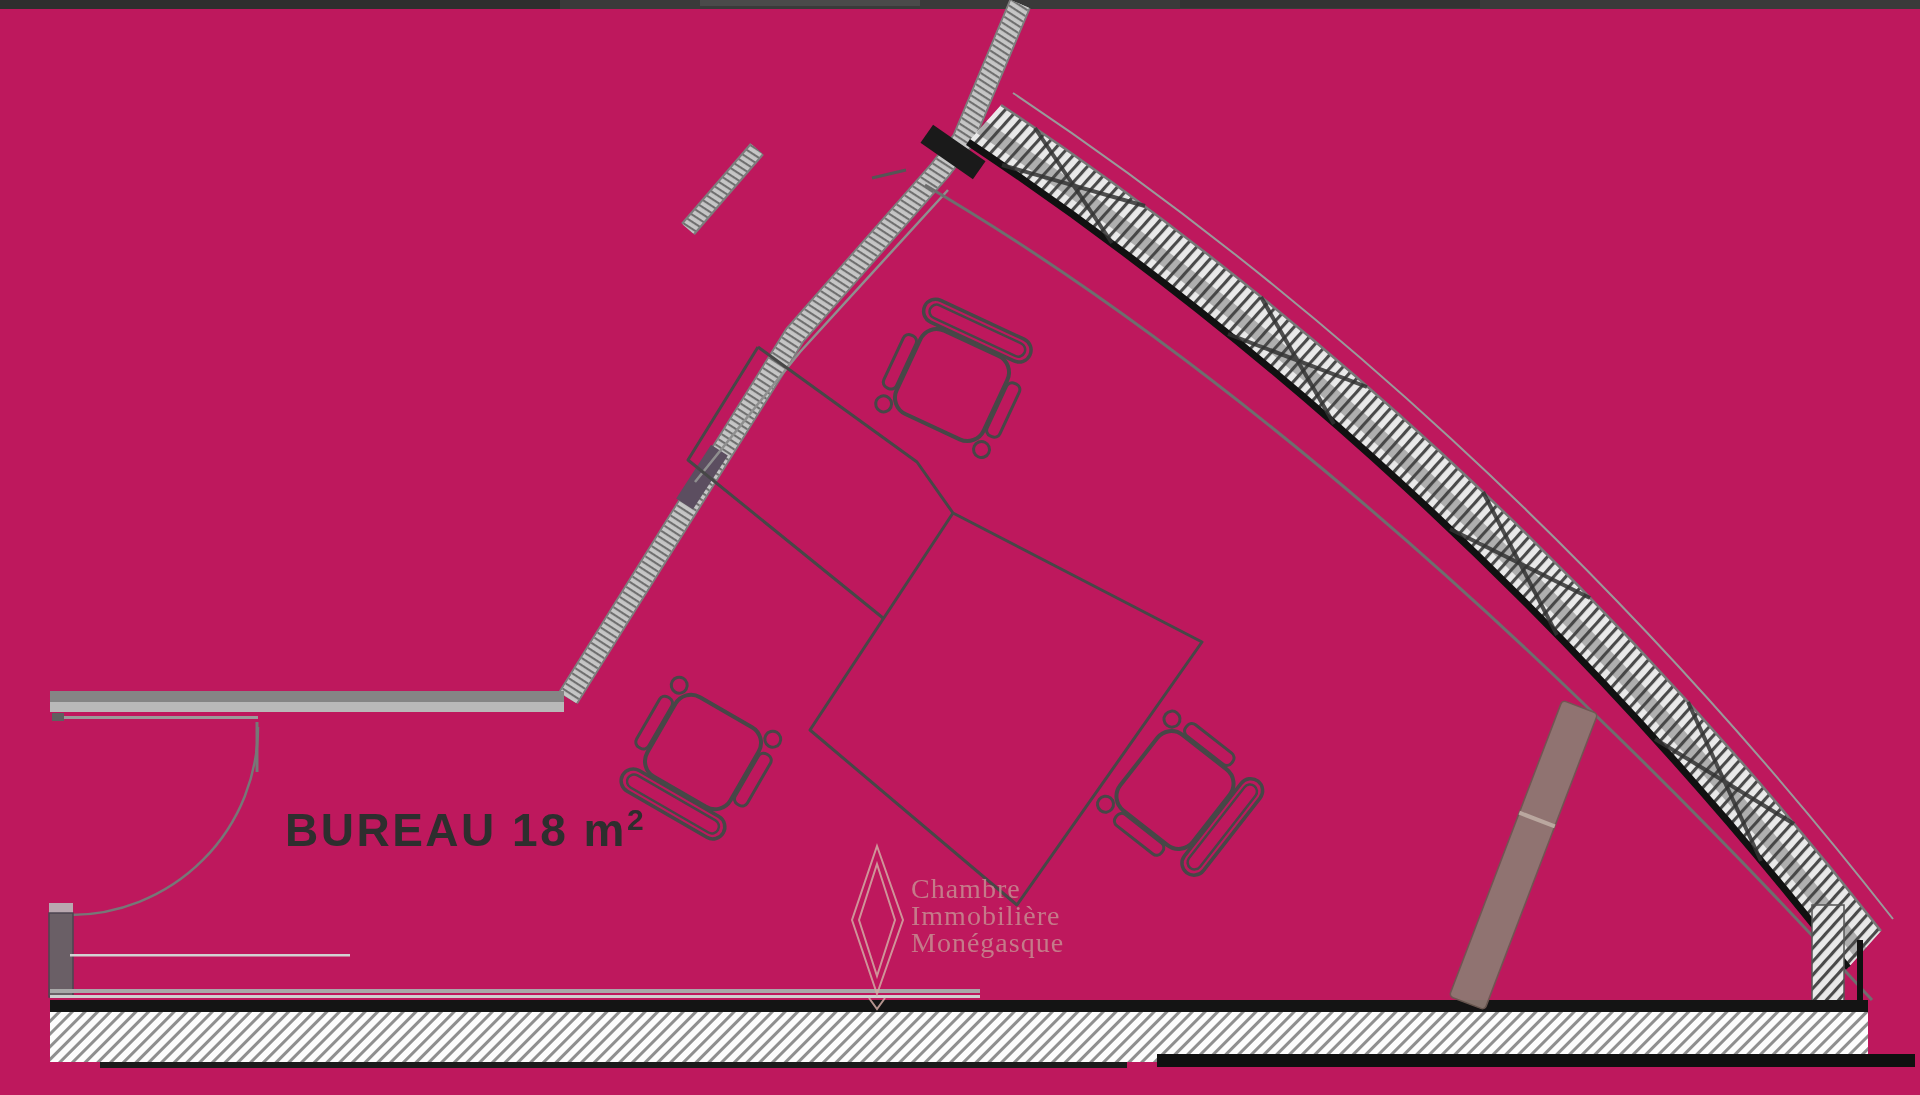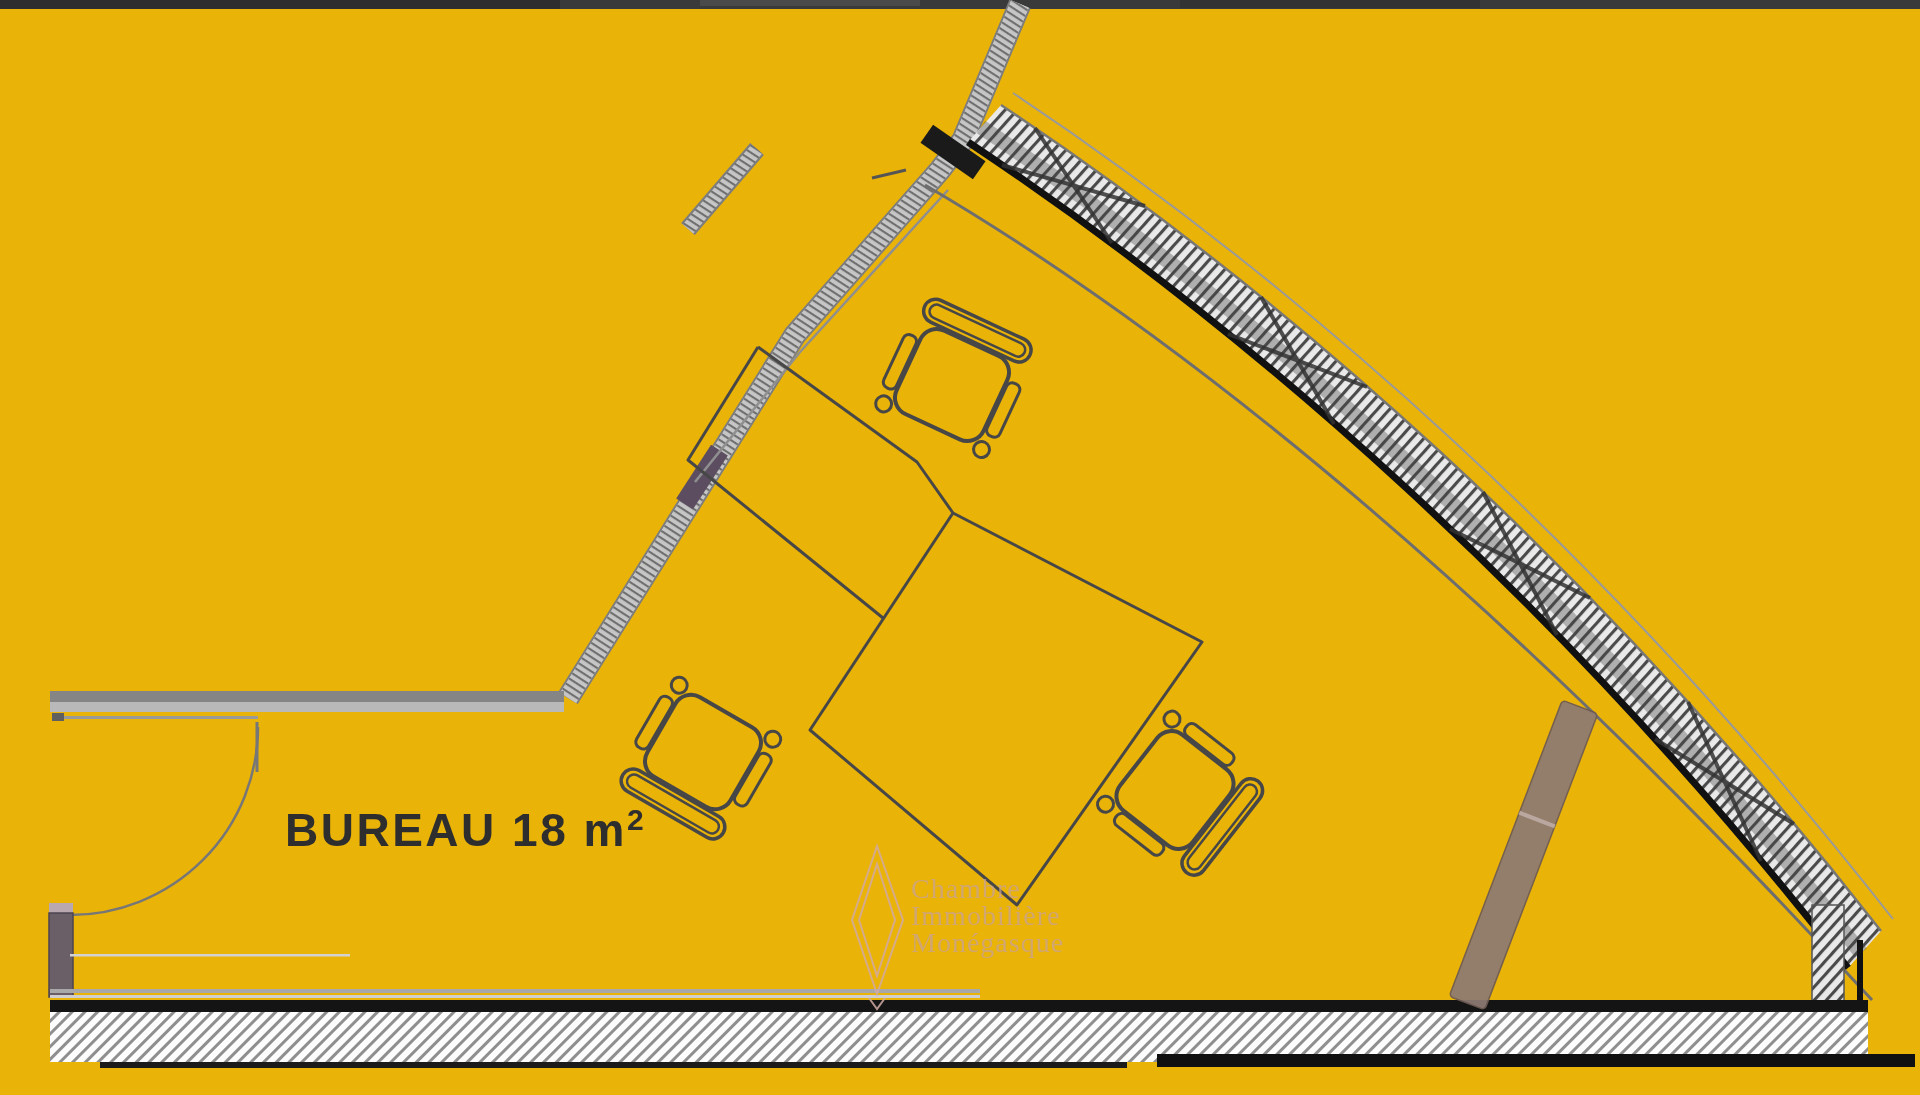--- a/index.html
+++ b/index.html
@@ -1,16 +1,16 @@
 <!DOCTYPE html>
 <html><head>
 <meta charset="utf-8">
 <style>
   html,body{margin:0;padding:0;background:#ffffff;}
-  .stage{position:relative;width:1920px;height:1095px;background:#eab308;overflow:hidden;
+  .stage{position:relative;width:1920px;height:1095px;background:#be185d;overflow:hidden;
          font-family:"Liberation Sans", sans-serif;}
   svg{display:block}
   .room-label-text{font-family:"Liberation Sans", sans-serif;font-weight:600;
                    letter-spacing:2.5px;fill:#2e2e2e;}
   .wm-text{font-family:"Liberation Serif", serif;letter-spacing:1px;opacity:.85;}
 </style>
 </head>
 <body>
 
 <div class="stage">

